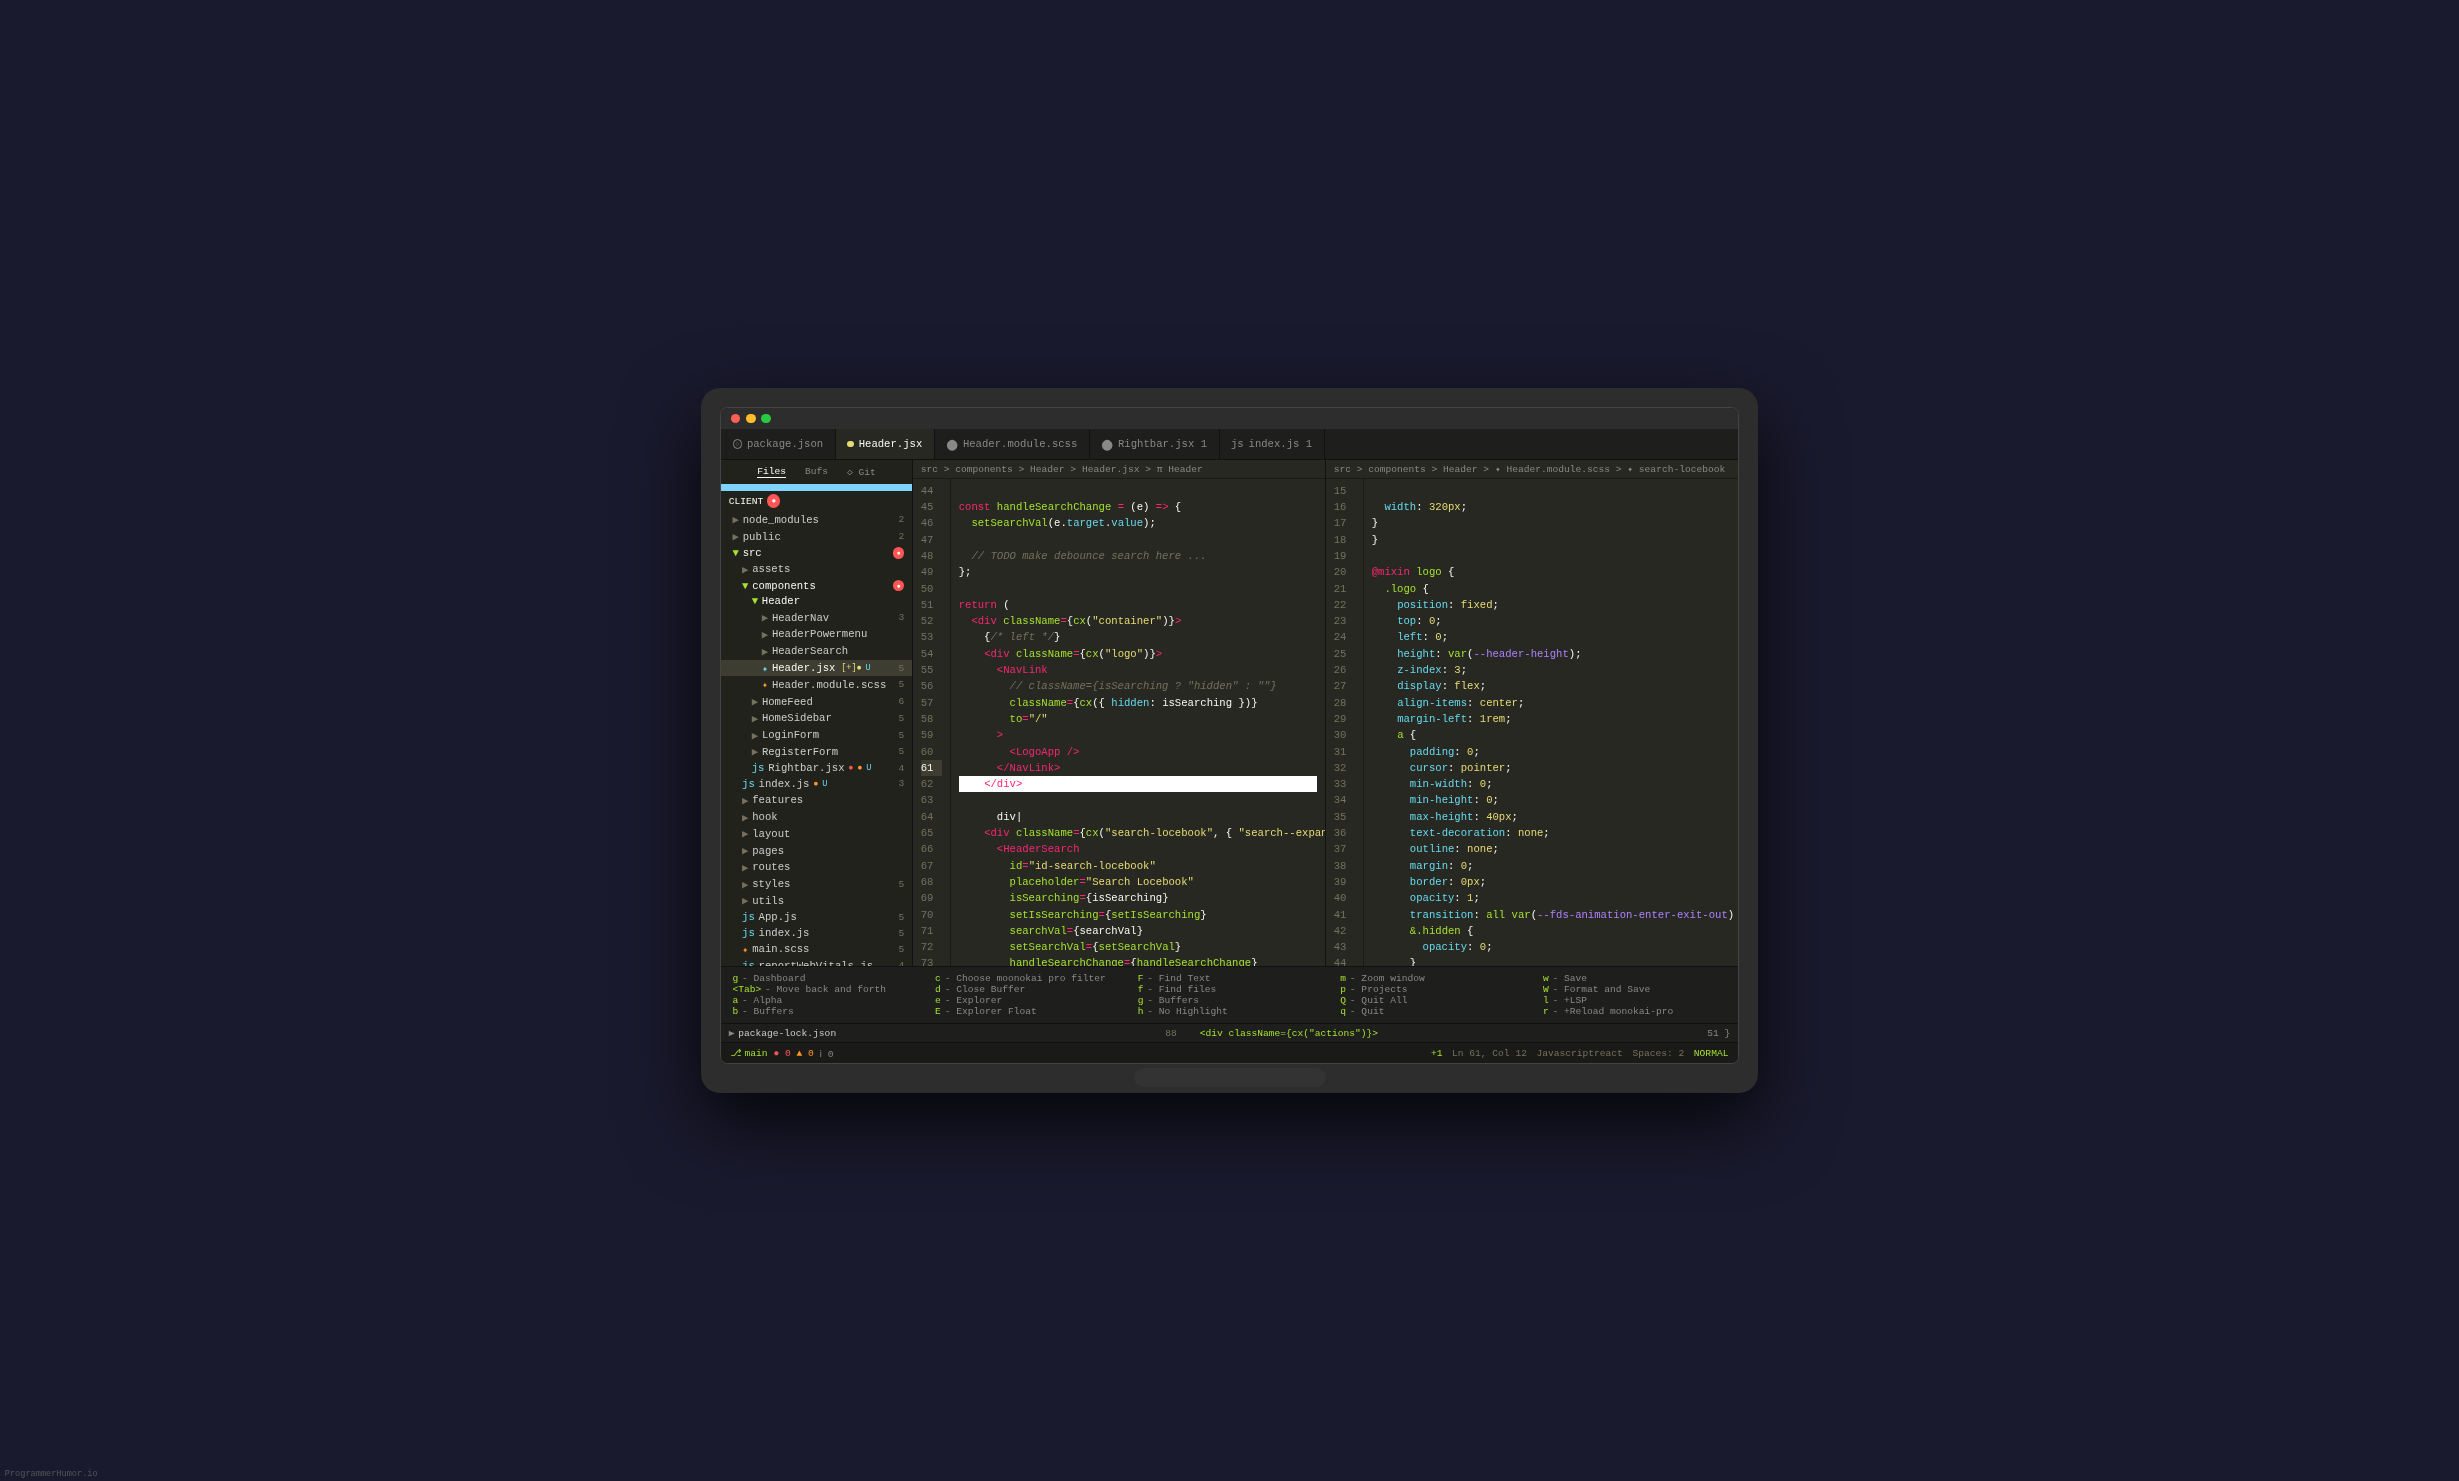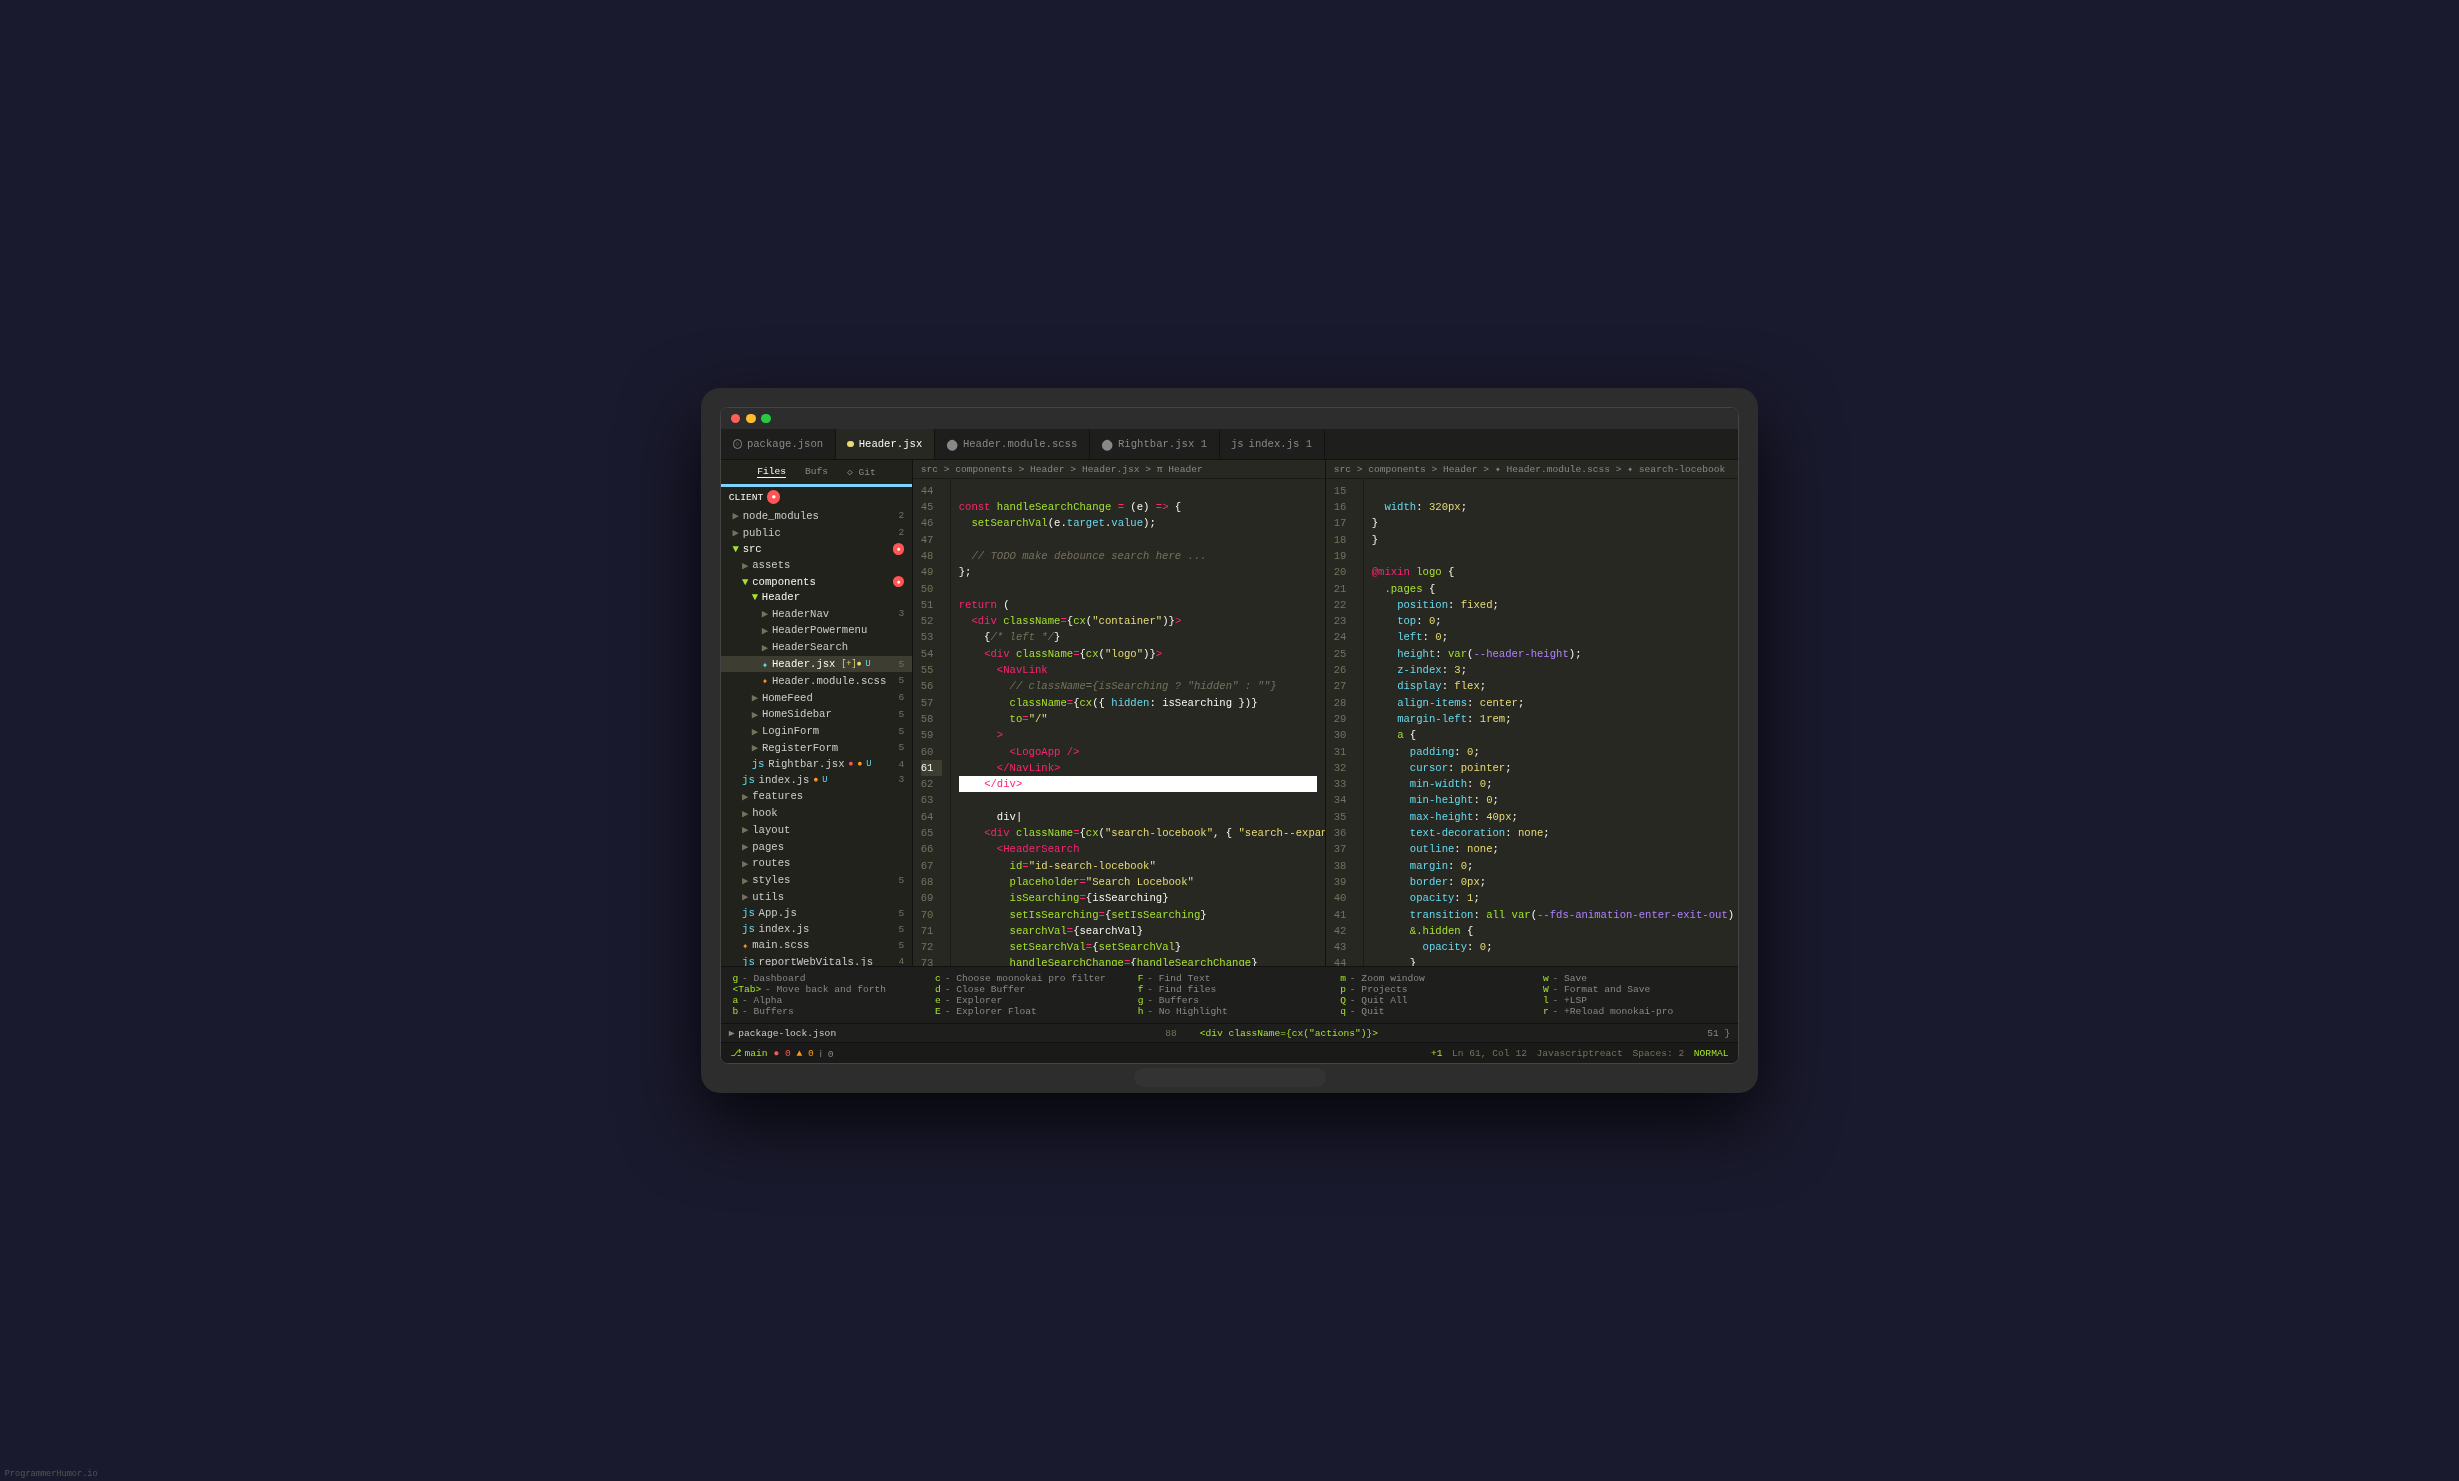--- a/index.html
+++ b/index.html
@@ -98,21 +98,21 @@
       font-size: 10.6px;
       overflow-y: auto;
       flex-shrink: 0;
     }
 
     .sidebar-header {
       display: flex;
       justify-content: center;
       gap: 19px;
       padding: 5.8px 7.7px;
-      border-bottom: 3px solid #7dd3fc;
+      border-bottom: 7px solid #7dd3fc;
       color: #888;
       font-size: 9.6px;
     }
     .sidebar-header span { cursor: pointer; }
     .sidebar-header span.active { color: #f8f8f2; border-bottom: 1px solid #f8f8f2; }
 
     .sidebar-section-header {
       display: flex;
       align-items: center;
       padding: 3.8px 7.7px;
@@ -629,21 +629,21 @@
                   <span class="ln">42</span>
                 <span class="ln">43</span>
                   <span class="ln">44</span>
               </div>
               <div class="code-lines">
   <span class="scss-prop">width</span>: <span class="scss-val">320px</span>;
 }
 }
 
 <span class="scss-kw">@mixin</span> <span class="fn">logo</span> {
-  <span class="scss-sel">.pages</span> {
+  <span class="scss-sel">.logo</span> {
     <span class="scss-prop">position</span>: <span class="scss-val">fixed</span>;
     <span class="scss-prop">top</span>: <span class="scss-val">0</span>;
     <span class="scss-prop">left</span>: <span class="scss-val">0</span>;
     <span class="scss-prop">height</span>: <span class="scss-fn">var</span>(<span class="scss-var">--header-height</span>);
     <span class="scss-prop">z-index</span>: <span class="scss-val">3</span>;
     <span class="scss-prop">display</span>: <span class="scss-val">flex</span>;
     <span class="scss-prop">align-items</span>: <span class="scss-val">center</span>;
     <span class="scss-prop">margin-left</span>: <span class="scss-val">1rem</span>;
     <span class="scss-sel">a</span> {
       <span class="scss-prop">padding</span>: <span class="scss-val">0</span>;

